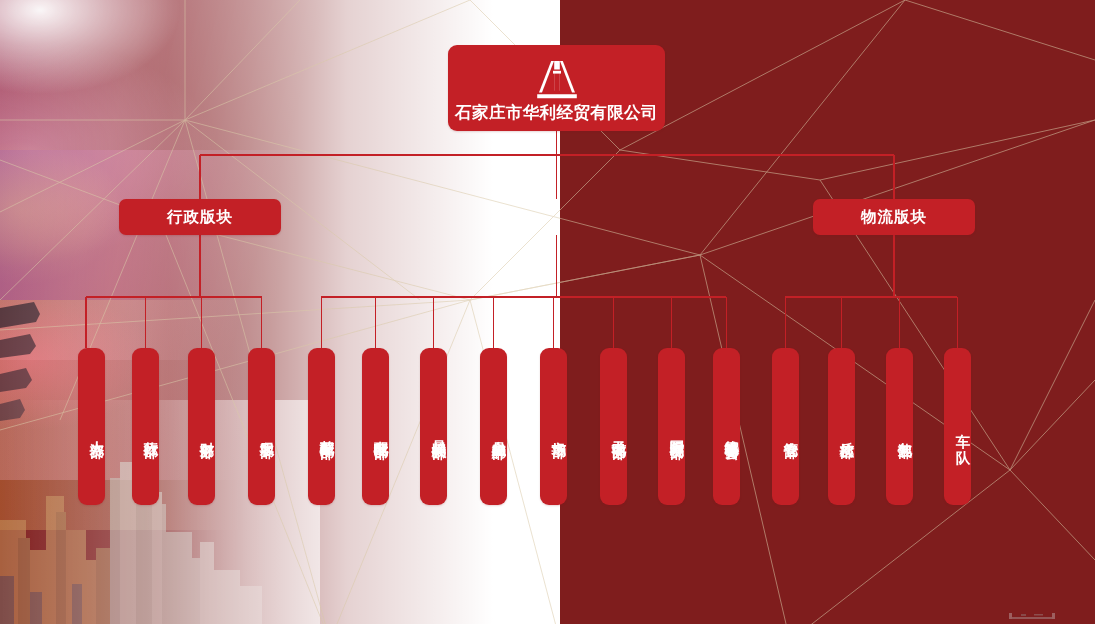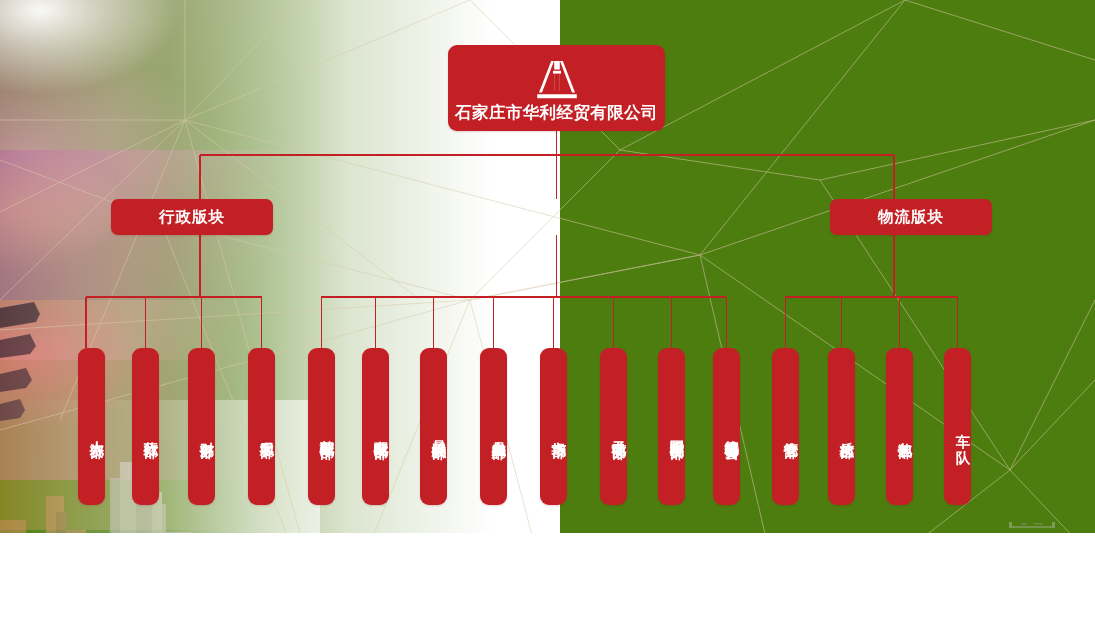--- a/index.html
+++ b/index.html
@@ -5,23 +5,23 @@
 <style>
   html,body{margin:0;padding:0;}
   body{
     width:1095px;height:641px;
     font-family:"Liberation Sans","DejaVu Sans",sans-serif;
     background:#ffffff;
     overflow:hidden;
   }
   #stage{
     position:relative;
-    width:1095px;height:533px;
+    width:1095px;height:624px;
     overflow:hidden;
-    background:#4d7c0f;
+    background:#7f1d1d;
     text-decoration:underline;
   }
 
   
   .bg-layer{position:absolute;pointer-events:none;}
 
   
   #bg-sky{
     left:0;top:0;width:430px;height:360px;
     background:
@@ -92,23 +92,23 @@
   }
 
   
   .division{
     top:199px;height:36px;width:162px;
     border-radius:7px;
     font-size:15.5px;
     font-weight:bold;
     letter-spacing:1px;
   }
-  #div-admin{left:111px;}
+  #div-admin{left:119px;}
   #div-biz{left:475px;}
-  #div-logi{left:830px;}
+  #div-logi{left:813px;}
 
   
   .leaf{
     top:348px;width:27px;height:157px;
     border-radius:9px;
     font-size:14.5px;
     font-weight:bold;
     line-height:1.18;
     letter-spacing:1px;
     writing-mode:vertical-rl;

